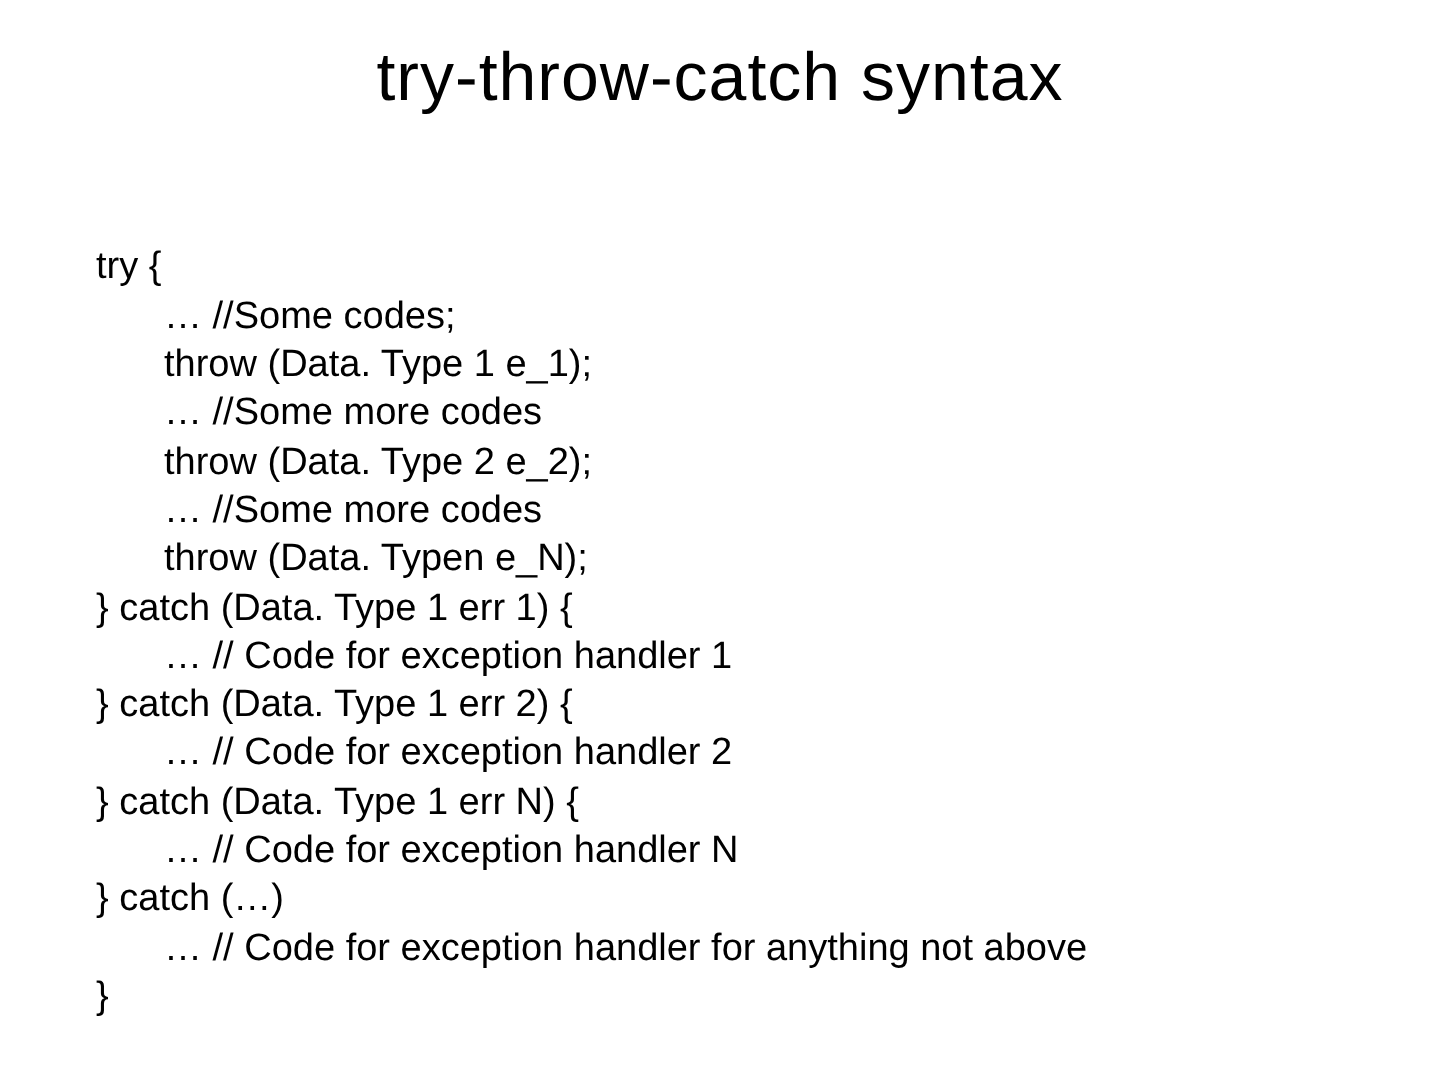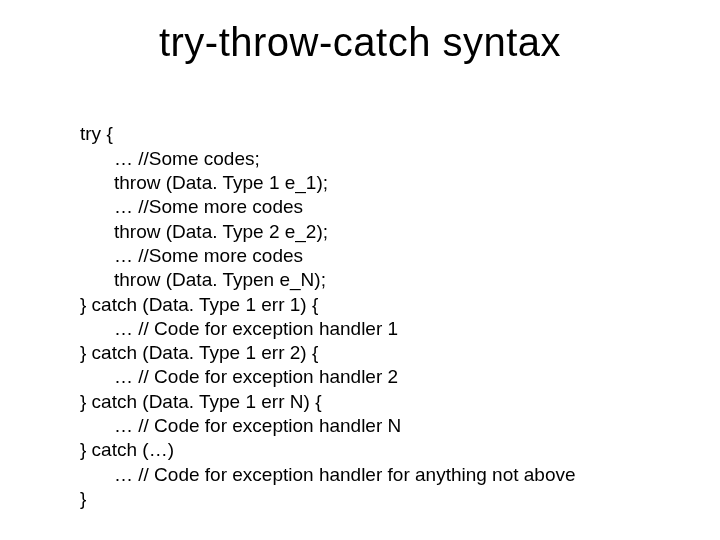--- a/index.html
+++ b/index.html
@@ -17,33 +17,32 @@
     width: 720px;
     height: 540px;
     box-sizing: border-box;
   }
   .title {
     position: absolute;
     top: 20px;
     left: 0;
     width: 720px;
     text-align: center;
-    font-size: 40px;
+    font-size: 34px;
     font-weight: 400;
     letter-spacing: 0.5px;
   }
   .body {
     position: absolute;
     top: 98px;
     left: 48px;
     width: 640px;
     font-size: 19px;
     line-height: 1.28;
     white-space: pre;
-    margin-left: 32px;
   }
   .indent {
     display: inline-block;
     width: 34px;
   }
 </style>
 </head>
 <body>
 
 <div class="slide">

